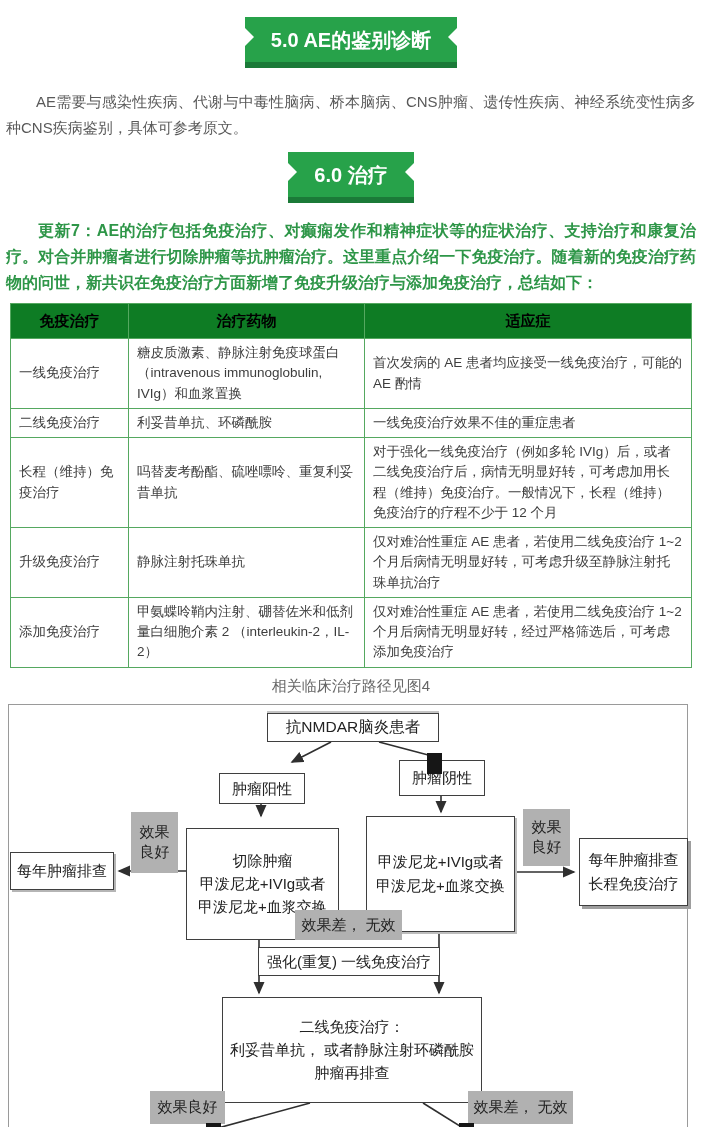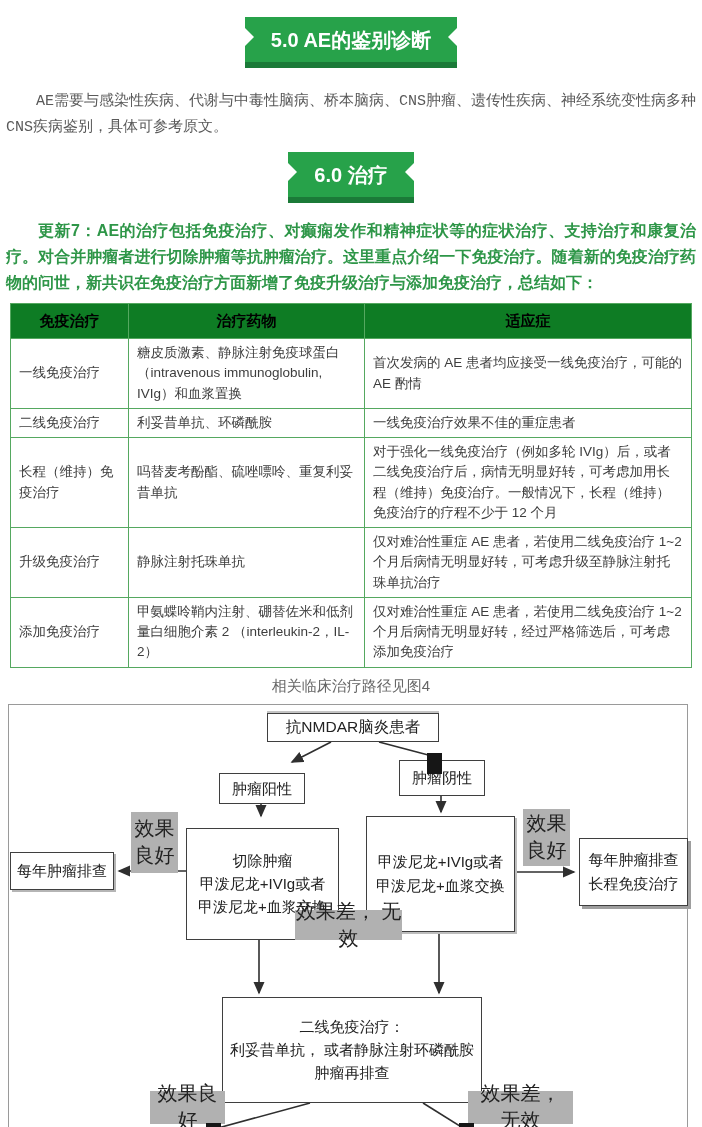--- a/index.html
+++ b/index.html
@@ -12,21 +12,21 @@
   .ribbon { position:relative; display:inline-block; background:#27a24a; color:#fff;
             font-weight:bold; font-size:20px; line-height:1; padding:13px 26px 12px;
             border-bottom:6px solid #1b7a38; }
   .ribbon .notch { position:absolute; top:50%; width:0; height:0; margin-top:-12px;
                    border-top:9px solid transparent; border-bottom:9px solid transparent; }
   .ribbon .notch-l { left:0;  border-left:9px solid #ffffff; }
   .ribbon .notch-r { right:0; border-right:9px solid #ffffff; }
 
   
   .para { color:#595959; font-size:15px; line-height:1.7; text-align:justify;
-          margin:21px 6px 0; text-indent:2em;font-family:Liberation Mono, monospace; }
+          margin:21px 6px 0; text-indent:2em; }
   .para-green { color:#2e9648; font-weight:bold; font-size:16px; line-height:1.62;
                 text-align:justify; margin:15px 6px 0; text-indent:2em; }
 
   
   table.tx { border-collapse:collapse; width:682px; margin:7px 10px 0;
              font-size:13.5px; color:#3d3d3d; }
   table.tx th, table.tx td { border:1px solid #55a860; padding:4px 8px; line-height:1.5;
                              vertical-align:middle; }
   table.tx th { background:#0e7c24; color:#000000; font-size:15px; font-weight:bold;
                 text-align:center; padding:6px 4px; }
@@ -36,21 +36,21 @@
 
   
   .flow { position:relative; width:680px; height:470px; margin:4px 0 0 8px;
           border:1px solid #9a9a9a; background:#fff; }
   .flow svg { position:absolute; left:0; top:0; z-index:1; }
   .fnode { position:absolute; z-index:2; background:#fff; border:1.5px solid #3f3f3f;
            display:flex; align-items:center; justify-content:center; text-align:center;
            white-space:pre-line; font-size:15px; line-height:1.55; color:#222; }
   .flabel { position:absolute; z-index:2; background:#b1b1b1; color:#222;
             display:flex; align-items:center; justify-content:center; text-align:center;
-            white-space:pre-line; font-size:20px; line-height:1.35; }
+            white-space:pre-line; font-size:15px; line-height:1.35; }
   .sq { position:absolute; z-index:3; background:#161616; }
 
   .n-patient  { left:258px; top:8px;   width:172px; height:29px; box-shadow:0 -2px 0 #c4c4c4; }
   .n-tpos     { left:210px; top:68px;  width:86px;  height:31px; }
   .n-tneg     { left:390px; top:55px;  width:86px;  height:36px; }
   .n-resect   { left:177px; top:115px; width:153px; height:112px;margin-top:8px; }
   .n-right1   { left:357px; top:111px; width:149px; height:116px; box-shadow:2px 2px 0 #bdbdbd; }
   .n-annL     { left:1px;   top:147px; width:104px; height:38px; box-shadow:2px 2px 0 #b5b5b5; }
   .n-annR     { left:570px; top:133px; width:109px; height:68px; box-shadow:3px 3px 0 #9e9e9e; }
   .n-reinforce{ left:249px; top:242px; width:182px; height:29px; }
@@ -162,20 +162,21 @@
 甲泼尼龙+IVIg或者
 甲泼尼龙+血浆交换</div>
   <div class="fnode n-right1">甲泼尼龙+IVIg或者
 甲泼尼龙+血浆交换</div>
 
   <div class="fnode n-annL">每年肿瘤排查</div>
   <div class="fnode n-annR">每年肿瘤排查
 长程免疫治疗</div>
 
   <div class="flabel l-poorM">效果差， 无效</div>
+  <div class="fnode n-reinforce">强化(重复) 一线免疫治疗</div>
   <div class="fnode n-second">二线免疫治疗：
 利妥昔单抗， 或者静脉注射环磷酰胺
 肿瘤再排查</div>
 
   <div class="flabel l-goodB">效果良好</div>
   <div class="flabel l-poorB">效果差， 无效</div>
 
   <div class="sq sq-a"></div>
   <div class="sq sq-b"></div>
   <div class="sq sq-c"></div>

